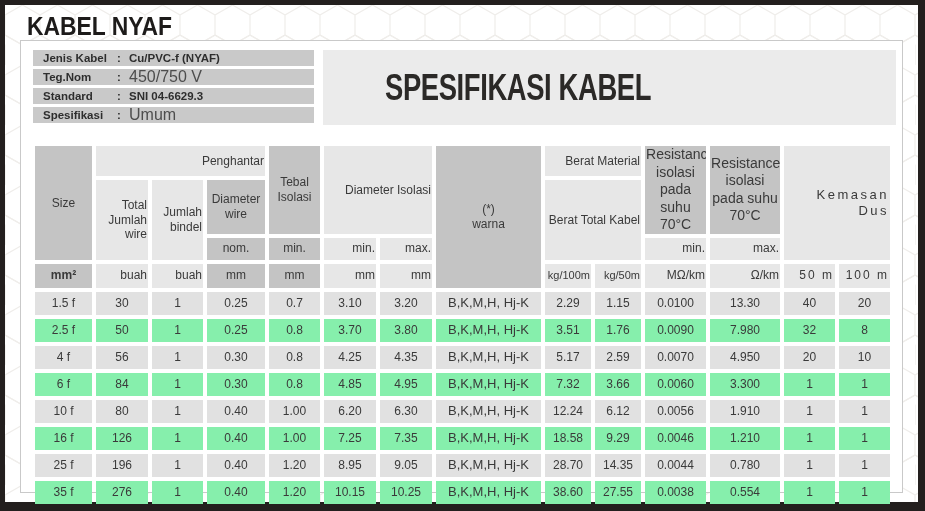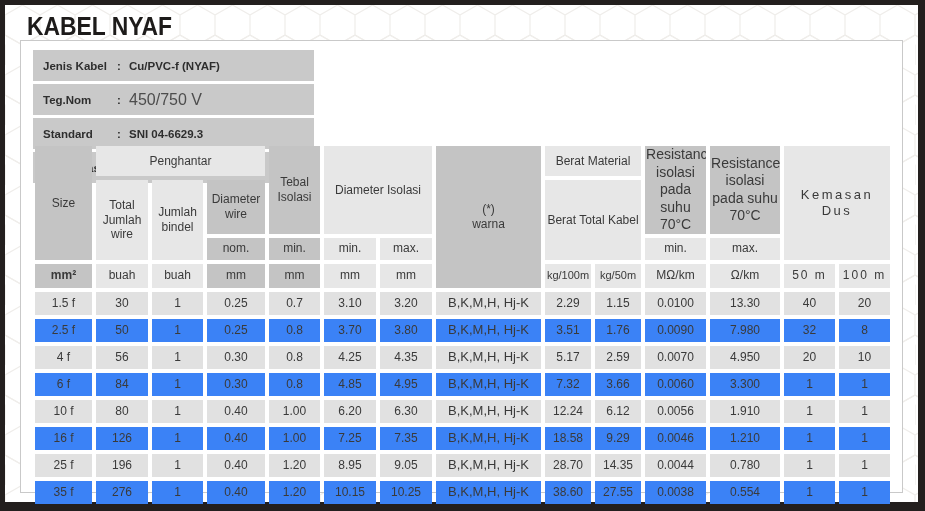--- a/index.html
+++ b/index.html
@@ -36,21 +36,21 @@
     width: 883px; height: 453px;
     background: #ffffff;
     border: 1px solid #c9c9c9;
     z-index: 1;
   }
   
   .info-box {
     position: absolute; left: 12px; top: 9px; width: 281px;
   }
   .info-row {
-    height: 31px; margin-bottom: 3px;
+    height: 16px; margin-bottom: 3px;
     background: #c9c9c9;
     display: flex; align-items: center;
     padding-left: 10px;
     font-size: 11.5px;
   }
   .info-label { font-weight: bold; width: 74px; color: #2e2e2e; }
   .info-colon { font-weight: bold; width: 12px; color: #2e2e2e; }
   .info-value { font-weight: bold; color: #2e2e2e; }
   .info-row.alt .info-value { font-weight: normal; font-size: 16px; color: #4d4d4d; }
   
@@ -77,28 +77,28 @@
   th, td {
     text-align: center; vertical-align: middle;
     font-weight: normal;
     font-size: 12px;
     line-height: 1.2;
     color: #3a3a3a;
     padding: 0 1px;
     overflow: hidden;
   }
   .hd { background: #c4c4c4; }   
-  .hl { background: #e7e7e7; }   
+  .hl { background: #e7e7e7; text-align: right; }   
   tr.h1 { height: 30px; }
   tr.h2 { height: 36px; }
   tr.h3 { height: 22px; }
   tr.h4 { height: 24px; }
   tbody tr { height: 23px; }
   tbody tr.rl td { background: #e1e1e1; }
-  tbody tr.rd td { background: #3b82f6; }
+  tbody tr.rd td { background: #86efac; }
   .pre { white-space: pre-line; }
   .small { font-size: 14px; line-height: 1.25; }
   .bold { font-weight: bold; }
   .lsp { letter-spacing: 2px; }
   .lsp-wide { letter-spacing: 2.5px; font-size: 13px; }
   .unit-small { font-size: 11px; }
   tbody td { font-size: 12px; }
   tbody td.warna-cell { font-size: 13px; }
 </style>
 </head>
@@ -138,20 +138,23 @@
         <span class="info-colon">:</span>
         <span class="info-value">SNI 04-6629.3</span>
       </div>
       <div class="info-row alt">
         <span class="info-label">Spesifikasi</span>
         <span class="info-colon">:</span>
         <span class="info-value">Umum</span>
       </div>
     </div>
 
+    <div class="banner">
+      <span class="banner-text">SPESIFIKASI KABEL</span>
+    </div>
 
     <table class="spec">
       <colgroup>
         <col style="width:57px">
           <col style="width:52px">
           <col style="width:51px">
           <col style="width:58px">
         <col style="width:51px">
           <col style="width:52px">
           <col style="width:52px">

